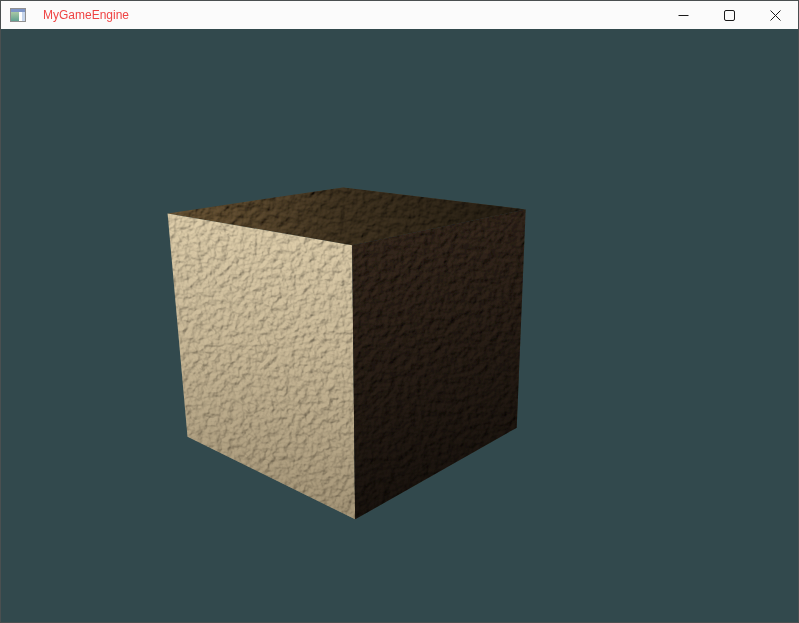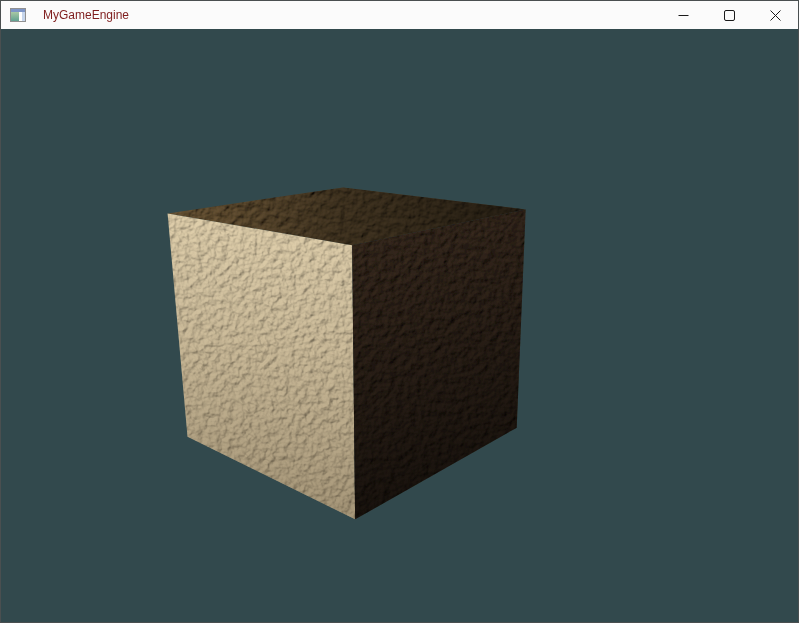--- a/index.html
+++ b/index.html
@@ -88,21 +88,21 @@
   <div class="titlebar" style="background: rgb(251, 251, 251);">
     <div class="app-icon">
       <div class="ai-top"></div>
       <div class="ai-body">
         <div class="ai-left"></div>
         <div class="ai-mid"></div>
         <div class="ai-right"></div>
       </div>
     </div>
 
-    <span class="title-text" style="color: #7f1d1d; margin-left: 17px;">MyGameEngine</span>
+    <span class="title-text" style="color: #ef4444; margin-left: 17px;">MyGameEngine</span>
 
     <div class="controls">
       <button class="ctl-btn">
         <span>
           <svg width="11" height="11" viewBox="0 0 11 11">
             <line x1="0.5" y1="5.5" x2="10.5" y2="5.5" stroke="#1a1a1a" stroke-width="1"></line>
           </svg>
         </span>
       </button>
       <button class="ctl-btn">

